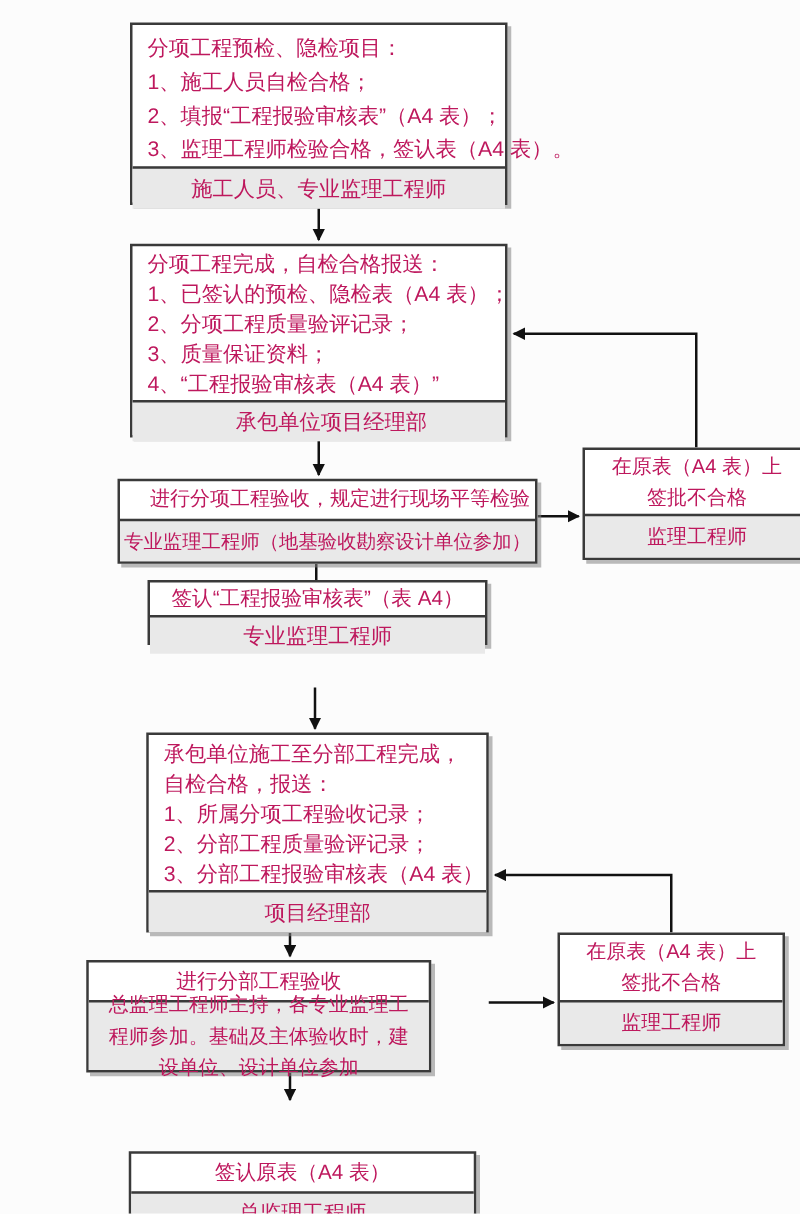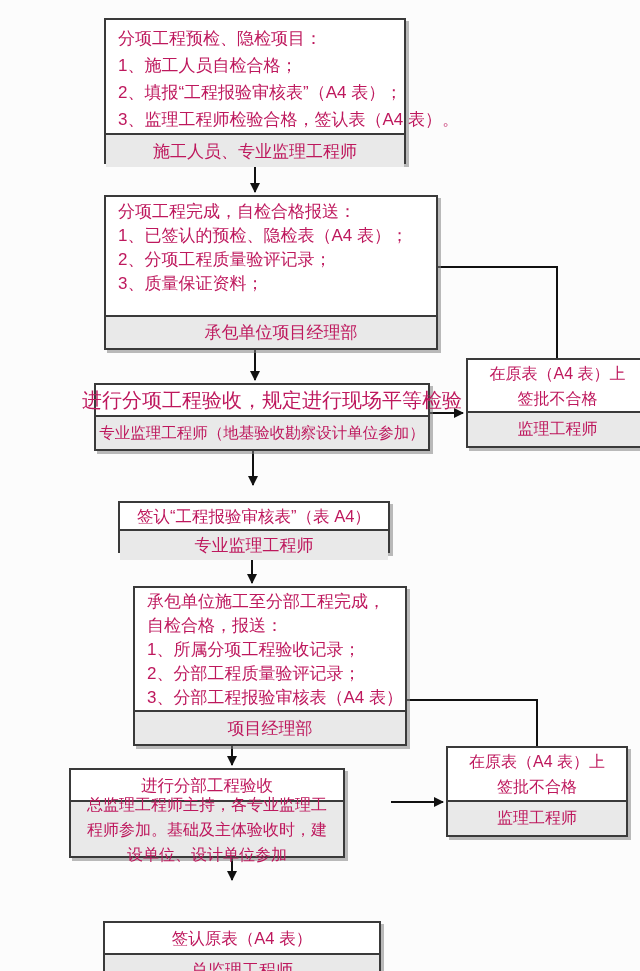--- a/index.html
+++ b/index.html
@@ -52,39 +52,39 @@
     justify-content: center;
     text-align: center;
     font-size: 17px;
     flex: 0 0 auto;
   }
   
   #n1  { left: 68px;  top: 18px;  width: 302px; height: 146px; }
   #n1 .body .line { line-height: 27px; }
   #n1 .footer { height: 34px; }
 
-  #n2  { left: 68px;  top: 195px; width: 334px; height: 155px; }
+  #n2  { left: 68px;  top: 195px; width: 302px; height: 155px; }
   #n2 .body { padding-top: 3px; }
   #n2 .body .line { line-height: 24px; }
   #n2 .footer { height: 33px; padding-left: 20px; }
 
   #n3  { left: 58px;  top: 383px; width: 336px; height: 68px; }
-  #n3 .body { font-size: 20px; padding-left: 24px; }
+  #n3 .body { font-size: 16px; padding-left: 24px; }
   #n3 .footer { height: 34px; font-size: 15.5px; }
 
   #rb1 { left: 430px; top: 358px; width: 183px; height: 90px; }
   #rb1 .body { font-size: 16px; }
   #rb1 .body .line { line-height: 25px; }
   #rb1 .footer { height: 35px; font-size: 16px; }
 
-  #n4  { left: 82px;  top: 501px; width: 272px; height: 52px; }
+  #n4  { left: 82px;  top: 464px; width: 272px; height: 52px; }
   #n4 .body { font-size: 16.5px; }
   #n4 .footer { height: 31px; }
 
-  #n5  { left: 97px;  top: 586px; width: 274px; height: 160px; justify-content: flex-end; }
+  #n5  { left: 81px;  top: 586px; width: 274px; height: 160px; }
   #n5 .body { padding-top: 4px; }
   #n5 .body .line { line-height: 24px; }
   #n5 .body .line.wrap { white-space: normal; }
   #n5 .footer { height: 34px; }
 
   #n6  { left: 33px;  top: 768px; width: 276px; height: 90px; }
   #n6 .body { font-size: 16.5px; }
   #n6 .footer { height: 56px; font-size: 16px; line-height: 25px; padding: 0 9px; }
 
   #rb2 { left: 410px; top: 746px; width: 182px; height: 91px; }
@@ -131,20 +131,21 @@
     </div>
     <div class="footer">施工人员、专业监理工程师</div>
   </div>
 
   <div class="node" id="n2">
     <div class="body">
       <div class="line">分项工程完成，自检合格报送：</div>
       <div class="line">1、已签认的预检、隐检表（A4 表）；</div>
       <div class="line">2、分项工程质量验评记录；</div>
       <div class="line">3、质量保证资料；</div>
+      <div class="line">4、“工程报验审核表（A4 表）”</div>
     </div>
     <div class="footer">承包单位项目经理部</div>
   </div>
 
   <div class="node" id="n3">
     <div class="body centered">
       <div class="line">进行分项工程验收，规定进行现场平等检验</div>
     </div>
     <div class="footer">专业监理工程师（地基验收勘察设计单位参加）</div>
   </div>

